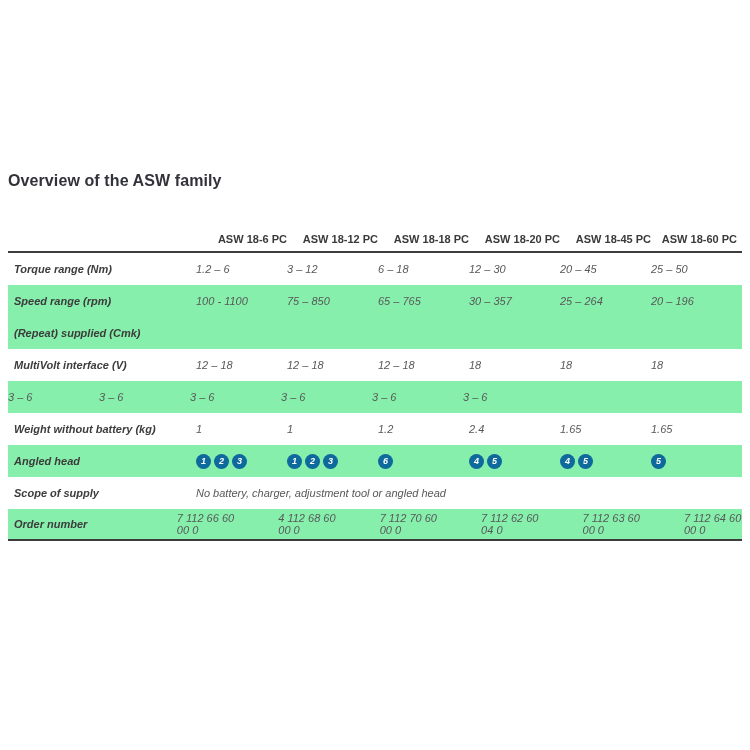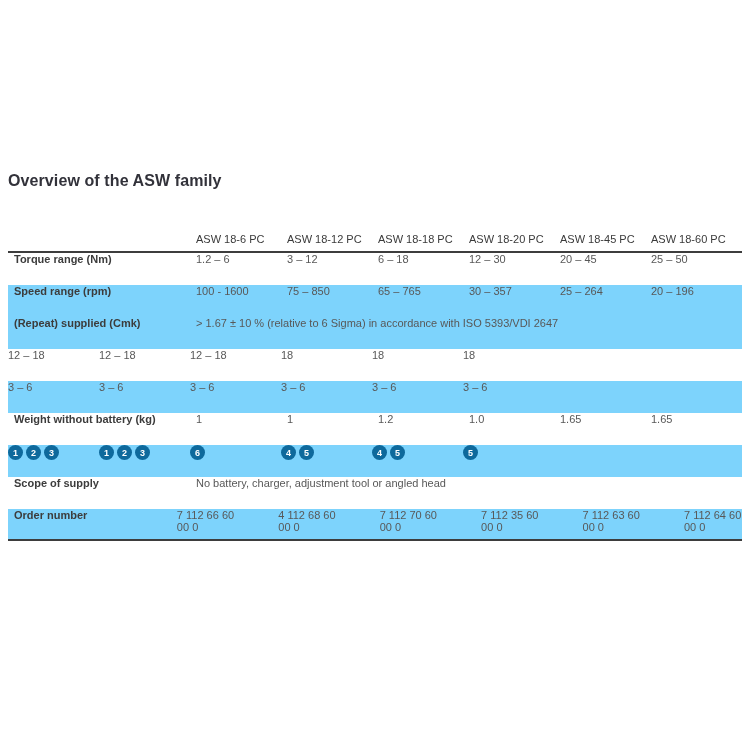--- a/index.html
+++ b/index.html
@@ -11,24 +11,24 @@
     position:absolute; left:8px; top:172px;
     font-size:16px; font-weight:bold; color:#32323a; letter-spacing:0.1px;
   }
 
   .spec-table { position:absolute; left:8px; top:226px; width:734px; font-size:11px; }
 
   .header-row {
     display:flex; align-items:center; height:27px;
     border-bottom:2px solid #3d3d3d;
   }
-  .header-row .cell { font-weight:normal; color:#3a3a3a; }
+  .header-row .cell { font-weight:bold; color:#3a3a3a;text-align:right; }
 
-  .row { display:flex; height:32px; }
-  .row.gray { background:#7dd3fc; }
+  .row { display:flex; align-items:center; height:32px;font-style:italic; }
+  .row.gray { background:#86efac; }
   .spec-table .bottom-border { border-bottom:2px solid #3d3d3d;gap:40px; }
 
   .cell-label { width:188px; padding-left:6px; font-weight:bold; color:#3c3c3c; }
   .cell { width:91px; color:#585858; }
   .cell:last-child { width:86px; }
   .cell-span { flex:1; color:#585858; }
 
   .badge {
     display:inline-flex; align-items:center; justify-content:center;
     width:15px; height:15px; border-radius:50%;
@@ -60,35 +60,35 @@
       <div class="cell">1.2 – 6</div>
       <div class="cell">3 – 12</div>
       <div class="cell">6 – 18</div>
       <div class="cell">12 – 30</div>
       <div class="cell">20 – 45</div>
       <div class="cell">25 – 50</div>
     </div>
 
     <div class="row gray">
       <div class="cell-label">Speed range (rpm)</div>
-      <div class="cell">100 - 1600</div>
+      <div class="cell">100 - 1100</div>
       <div class="cell">75 – 850</div>
       <div class="cell">65 – 765</div>
       <div class="cell">30 – 357</div>
       <div class="cell">25 – 264</div>
       <div class="cell">20 – 196</div>
     </div>
 
 
     <div class="row gray">
       <div class="cell-label">(Repeat) supplied (Cmk)</div>
-      <div class="cell-span">&gt; 1.67 ± 10 % (relative to 6 Sigma) in accordance with ISO 5393/VDI 2647</div>
     </div>
 
     <div class="row">
+      <div class="cell-label">MultiVolt interface (V)</div>
       <div class="cell">12 – 18</div>
       <div class="cell">12 – 18</div>
       <div class="cell">12 – 18</div>
       <div class="cell">18</div>
       <div class="cell">18</div>
       <div class="cell">18</div>
     </div>
 
     <div class="row gray">
       <div class="cell">3 – 6</div>
@@ -97,26 +97,27 @@
       <div class="cell">3 – 6</div>
       <div class="cell">3 – 6</div>
       <div class="cell">3 – 6</div>
     </div>
 
     <div class="row">
       <div class="cell-label">Weight without battery (kg)</div>
       <div class="cell">1</div>
       <div class="cell">1</div>
       <div class="cell">1.2</div>
-      <div class="cell">1.0</div>
+      <div class="cell">2.4</div>
       <div class="cell">1.65</div>
       <div class="cell">1.65</div>
     </div>
 
     <div class="row gray">
+      <div class="cell-label">Angled head</div>
       <div class="cell">
         <span class="badge">1</span><span class="badge">2</span><span class="badge">3</span>
       </div>
       <div class="cell">
         <span class="badge">1</span><span class="badge">2</span><span class="badge">3</span>
       </div>
       <div class="cell">
         <span class="badge">6</span>
       </div>
       <div class="cell">
@@ -133,19 +134,19 @@
     <div class="row">
       <div class="cell-label">Scope of supply</div>
       <div class="cell-span">No battery, charger, adjustment tool or angled head</div>
     </div>
 
     <div class="row gray bottom-border">
       <div class="cell-label">Order number</div>
       <div class="cell">7 112 66 60 00 0</div>
       <div class="cell">4 112 68 60 00 0</div>
       <div class="cell">7 112 70 60 00 0</div>
-      <div class="cell">7 112 35 60 00 0</div>
+      <div class="cell">7 112 62 60 04 0</div>
       <div class="cell">7 112 63 60 00 0</div>
       <div class="cell">7 112 64 60 00 0</div>
     </div>
 
   </div>
 </div>
 
 </body></html>

